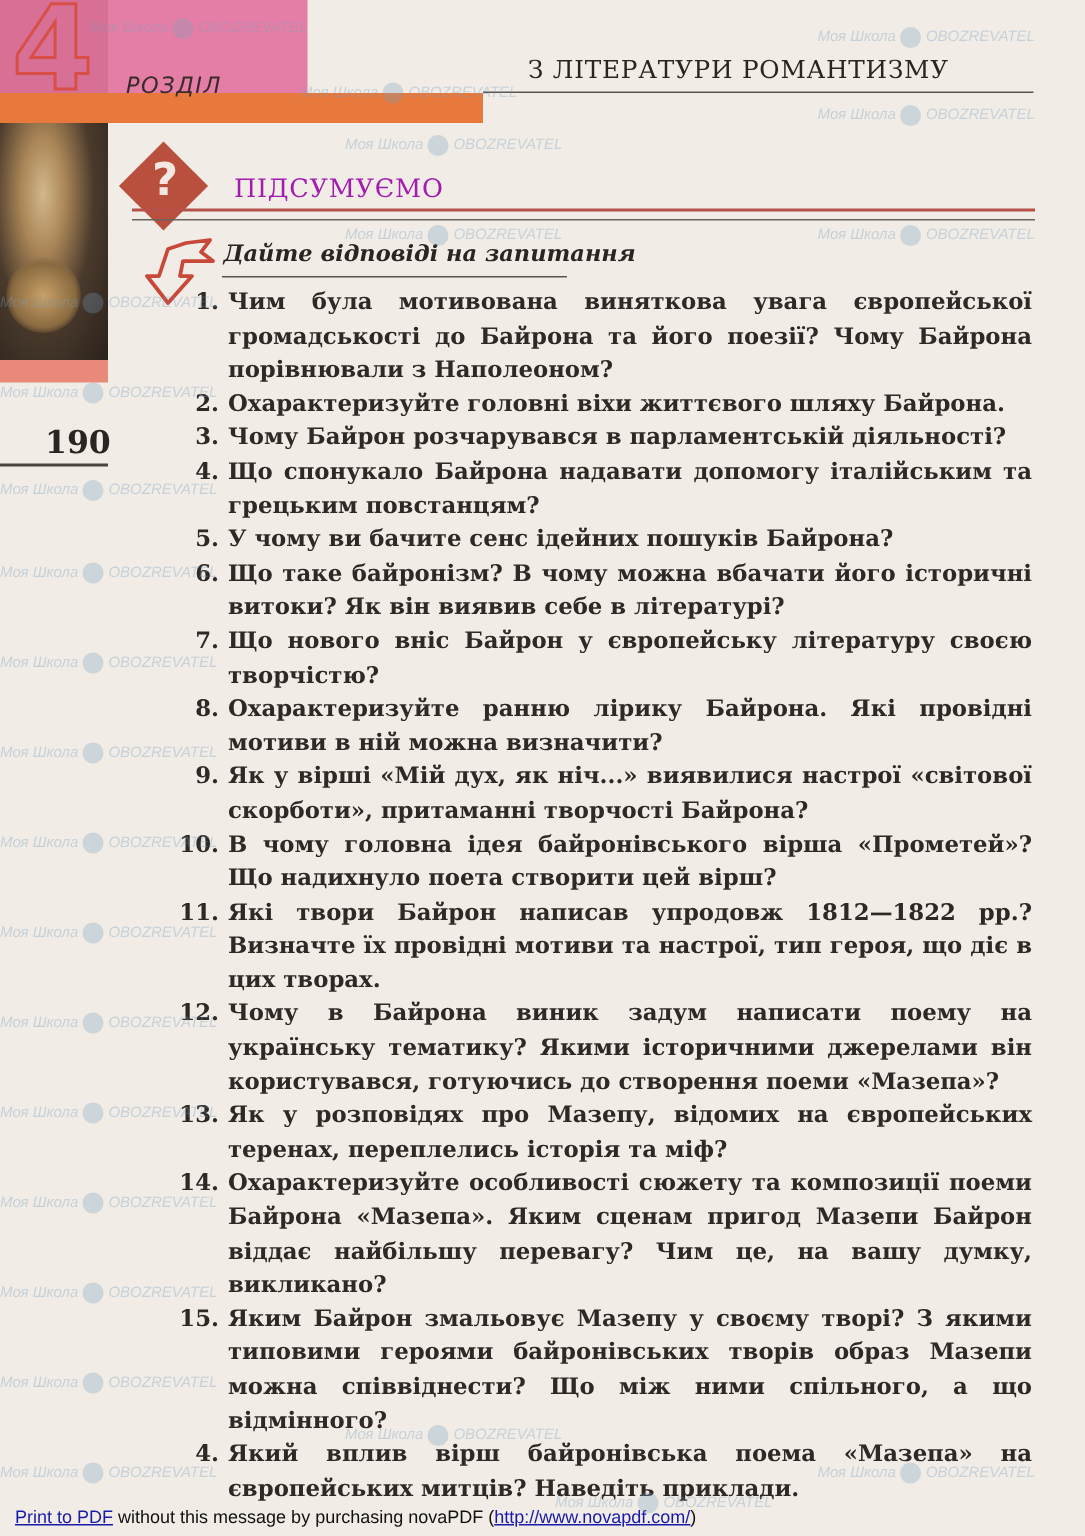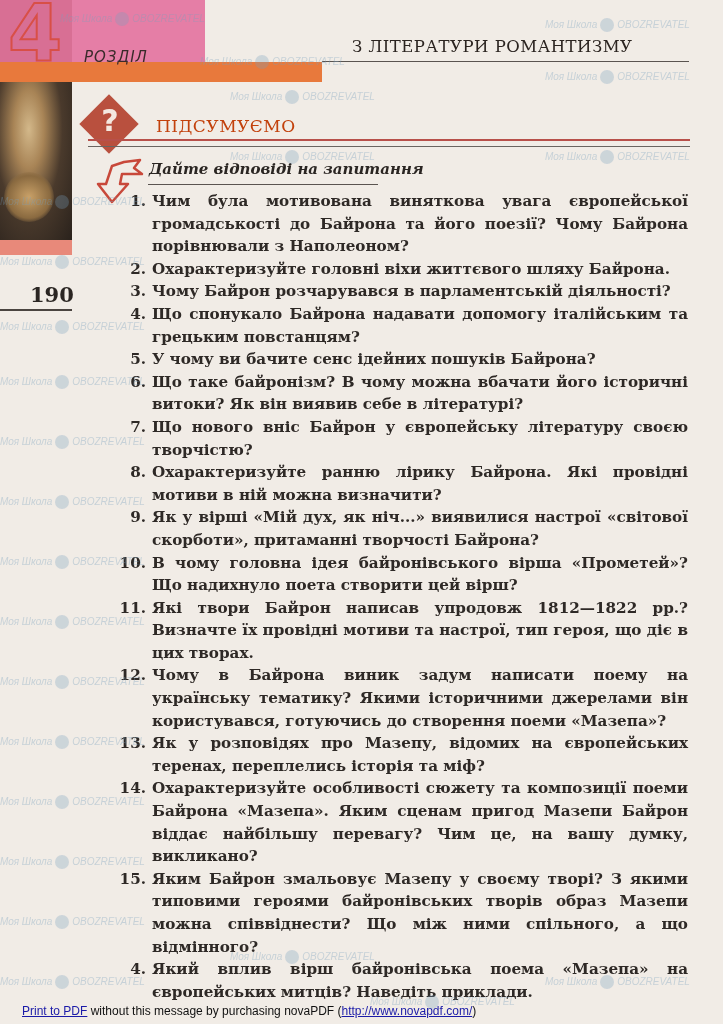--- a/index.html
+++ b/index.html
@@ -42,35 +42,35 @@
   .diamond-wrap { position:absolute; left:80px; top:95px; width:60px; height:60px; }
   .diamond {
     position:absolute; left:8px; top:8px; width:42px; height:42px; background:#b9503e;
     transform:rotate(45deg);
   }
   .diamond-q {
     position:absolute; left:0; top:8px; width:60px; text-align:center; font-family:"DejaVu Sans", sans-serif;
     font-weight:bold; font-size:30px; color:#f4e8e0;
   }
   .summary-title {
-    position:absolute; left:156px; top:116px; font-size:17px; letter-spacing:0.5px; color:#c2410c;
+    position:absolute; left:156px; top:116px; font-size:17px; letter-spacing:0.5px; color:#a21caf;
   }
   .red-line { position:absolute; left:88px; top:139px; width:602px; height:2px; background:#b8504a; }
   .gray-line { position:absolute; left:88px; top:146px; width:602px; height:1px; background:#6a6460; }
   .arrow-icon { position:absolute; left:94px; top:158px; width:50px; height:46px; }
   .instruction {
     position:absolute; left:149px; top:160px; font-size:15px; font-weight:bold; font-style:italic; color:#2a2522;
   }
   .instruction-line { position:absolute; left:148px; top:184px; width:230px; height:1px; background:#5a5450; }
   .questions { position:absolute; left:100px; top:190px; width:588px; }
   .q { display:flex; font-size:15.2px; line-height:22.6px; font-weight:bold; color:#2e2926; }
   .q .n { width:46px; text-align:right; padding-right:6px; flex:none; }
   .q .t { flex:1; text-align:justify; }
   .footer {
-    position:absolute; left:22px; top:1004px; font-family:"Liberation Sans", sans-serif; font-size:12px; color:#111;
+    position:absolute; left:10px; top:1004px; font-family:"Liberation Sans", sans-serif; font-size:12px; color:#111;
   }
   .footer a { color:#1a1aa8; text-decoration:underline; }
   .wm {
     position:absolute; font-family:"Liberation Sans", sans-serif; font-size:10px; font-style:italic;
     color:rgba(120,160,190,0.35); white-space:nowrap; pointer-events:none;
   }
   .wm b { font-style:normal; font-weight:normal; display:inline-block; width:14px; height:14px; border-radius:50%;
     background:rgba(120,160,190,0.3); vertical-align:middle; margin:0 3px; }
 </style>
 </head>

